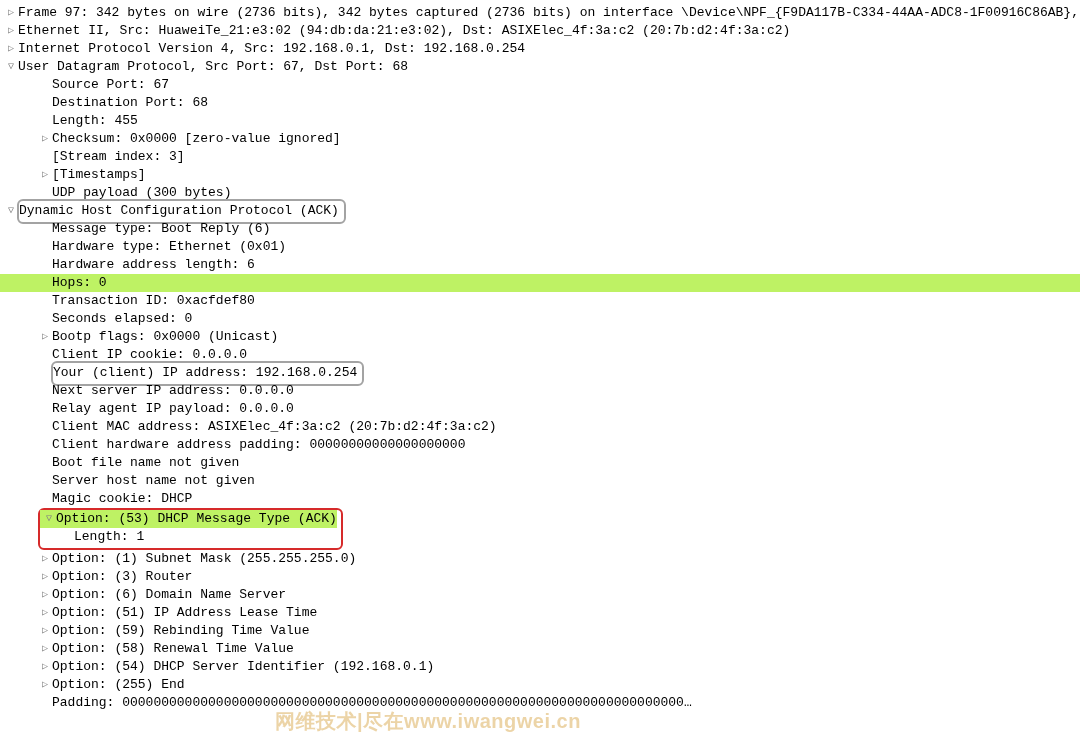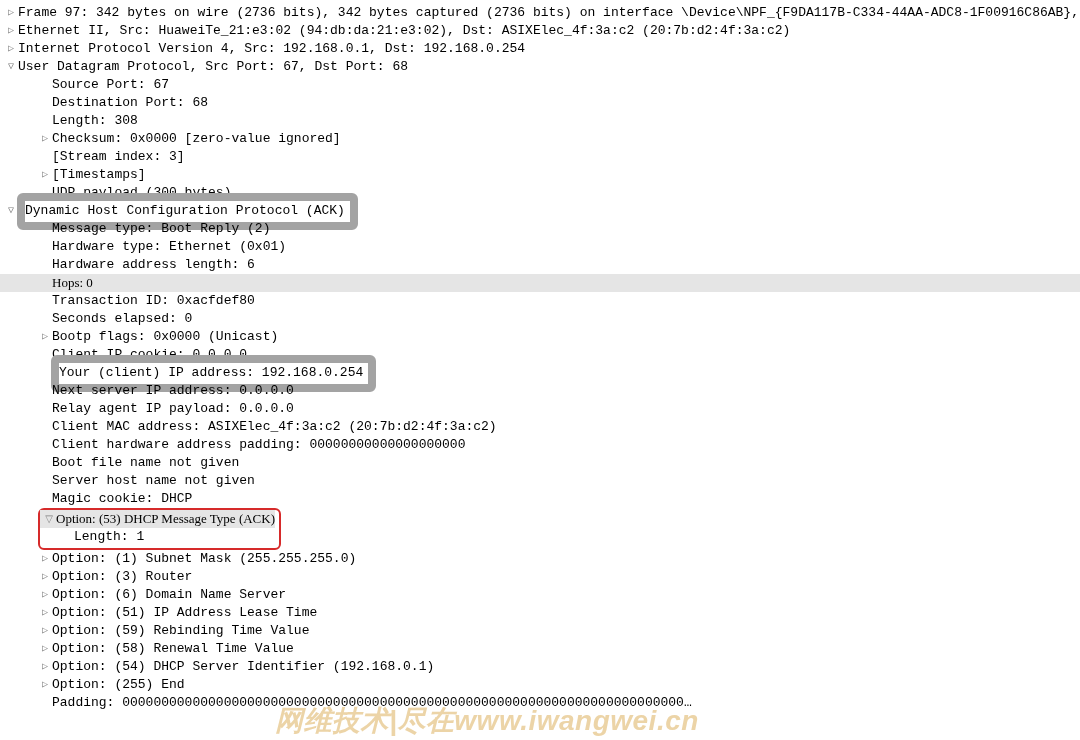--- a/index.html
+++ b/index.html
@@ -31,49 +31,47 @@
       text-align: center;
       font-size: 10px;
       color: #808080;
       cursor: pointer;
       flex-shrink: 0;
     }
     .toggle.empty {
       visibility: hidden;
     }
     .selected {
-      background: #e5e5e5;
-      font-family: Liberation Serif, serif;
+      background: #bef264;
     }
     .redbox {
-      border: 8px solid #a3a3a3;
+      border: 2px solid #a3a3a3;
       border-radius: 6px;
       display: inline-block;
       font-family: Liberation Mono, monospace;
     }
     .redbox-row {
       padding: 1px 5px 2px 0;
       margin-left: -1px;
     }
     .indent-0 { padding-left: 4px; }
     .indent-1 { padding-left: 38px; }
     .text {
       flex: 1;
     }
     .watermark {
       position: absolute;
       bottom: 10px;
       left: 275px;
       font-family: sans-serif;
-      font-size: 28px;
+      font-size: 20px;
       font-weight: bold;
       color: rgba(212,160,60,0.45);
       letter-spacing: 0.5px;
       pointer-events: none;
-      font-style: italic;
     }
     .redgroup {
       border: 2px solid #d62a2a;
       border-radius: 6px;
       margin-left: 38px;
       display: inline-block;
       padding: 0 4px 2px 0;
     }
     .redgroup .row {
       padding-left: 2px;
@@ -113,21 +111,21 @@
     <span class="text">Source Port: 67</span>
   </div>
 
   <div class="row indent-1">
     <span class="toggle empty">·</span>
     <span class="text">Destination Port: 68</span>
   </div>
 
   <div class="row indent-1">
     <span class="toggle empty">·</span>
-    <span class="text">Length: 308</span>
+    <span class="text">Length: 455</span>
   </div>
 
   <div class="row indent-1">
     <span class="toggle">▷</span>
     <span class="text">Checksum: 0x0000 [zero-value ignored]</span>
   </div>
 
   <div class="row indent-1">
     <span class="toggle empty">·</span>
     <span class="text">[Stream index: 3]</span>
@@ -145,21 +143,21 @@
 
   <div class="row indent-0">
     <span class="toggle">▽</span>
     <span class="redbox redbox-row">
       <span class="text">Dynamic Host Configuration Protocol (ACK)</span>
     </span>
   </div>
 
   <div class="row indent-1">
     <span class="toggle empty">·</span>
-    <span class="text">Message type: Boot Reply (2)</span>
+    <span class="text">Message type: Boot Reply (6)</span>
   </div>
 
   <div class="row indent-1">
     <span class="toggle empty">·</span>
     <span class="text">Hardware type: Ethernet (0x01)</span>
   </div>
 
   <div class="row indent-1">
     <span class="toggle empty">·</span>
     <span class="text">Hardware address length: 6</span>

